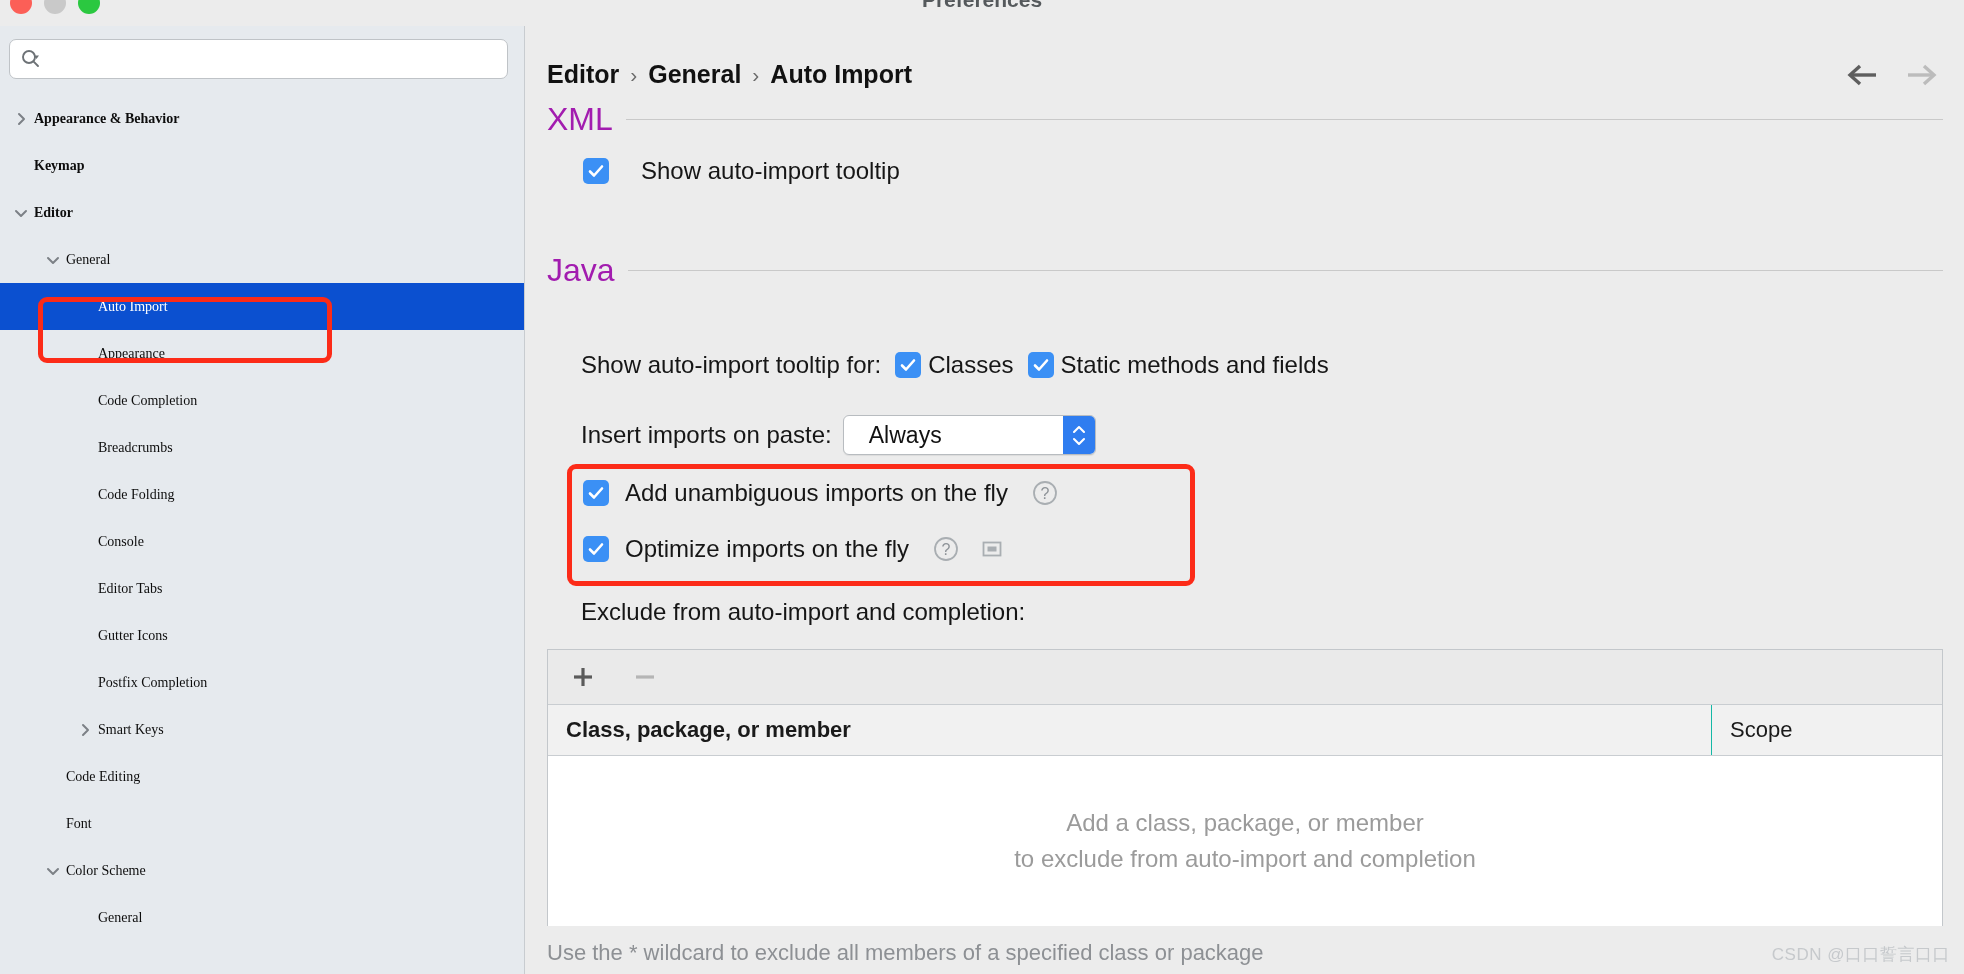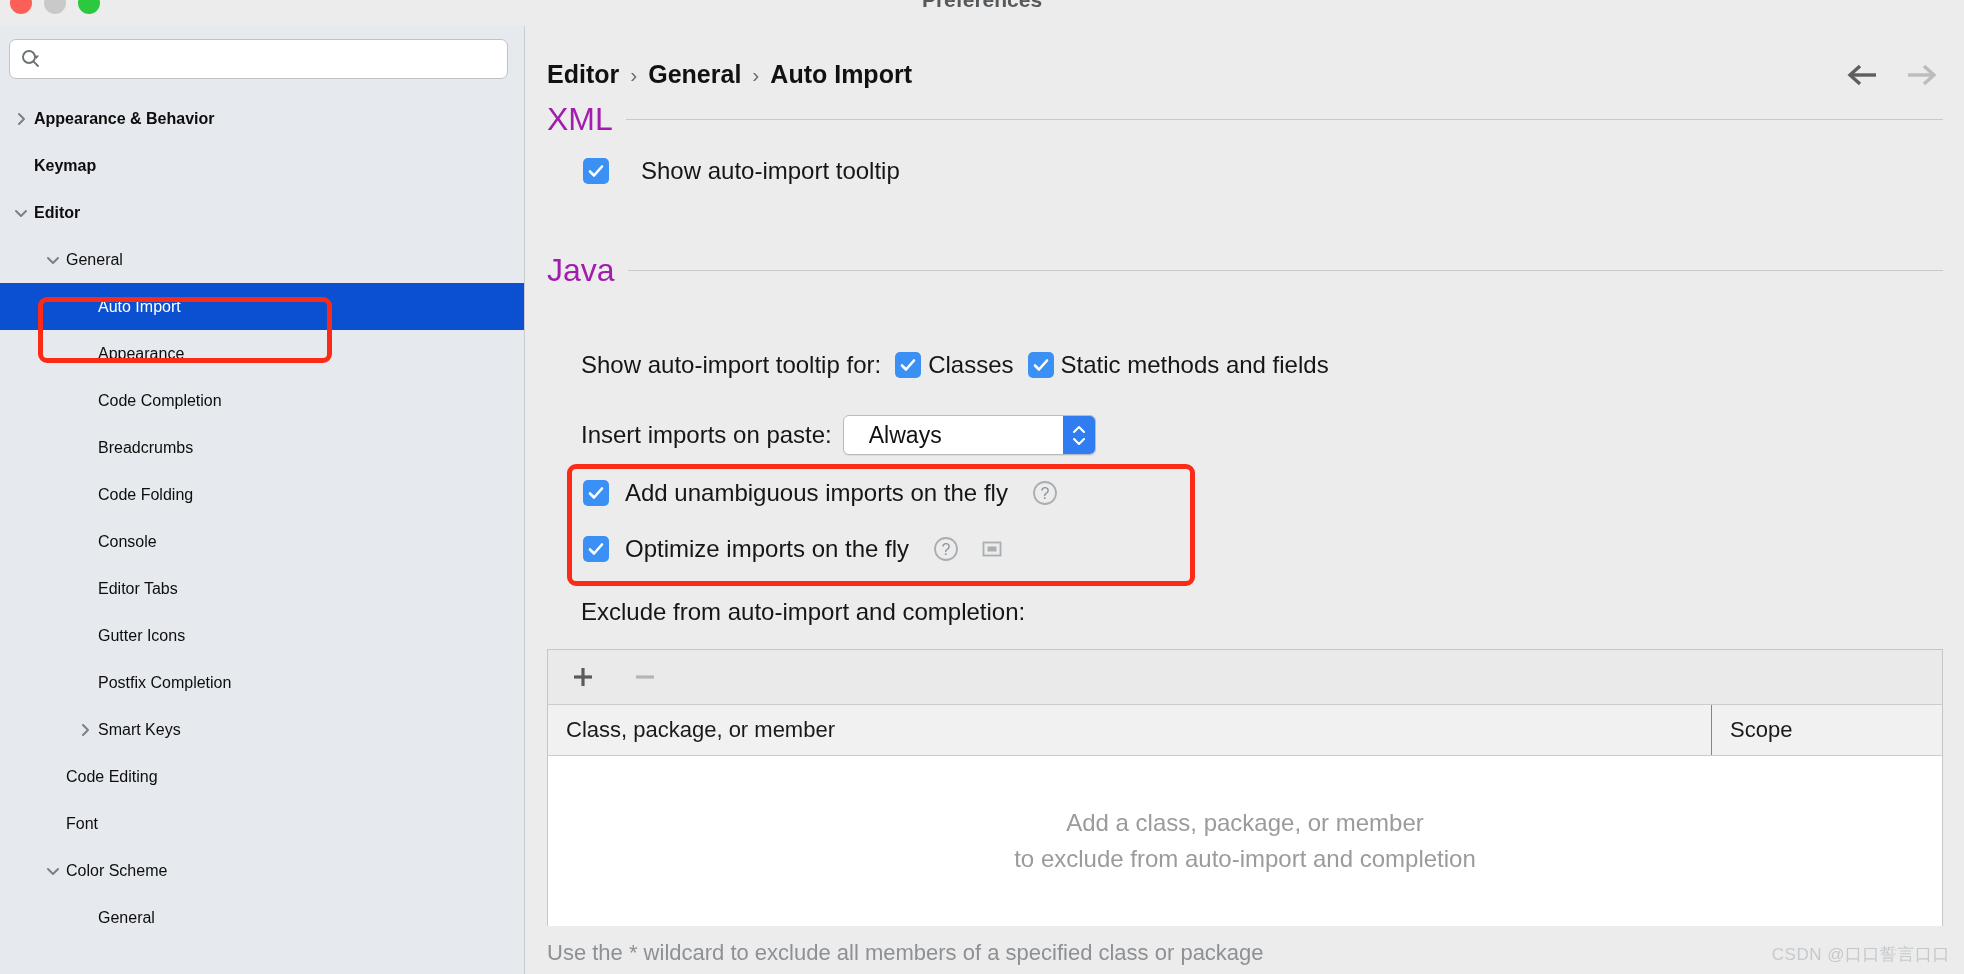--- a/index.html
+++ b/index.html
@@ -50,21 +50,21 @@
 
   .tree { margin-top: 16px; }
   .tree-row {
     position: relative; display: flex; align-items: center;
     height: 47px; padding-left: 0; white-space: nowrap;
   }
   .tree-row .twisty {
     width: 26px; height: 26px; flex: none; display: flex;
     align-items: center; justify-content: center;
   }
-  .tree-row .label { font-size: 16px; color: #0d0d0d; }
+  .tree-row .label { font-size: 14px; color: #0d0d0d; font-family: Liberation Serif, serif; }
   .tree-row.l0 { padding-left: 8px; }
   .tree-row.l1 { padding-left: 40px; }
   .tree-row.l2 { padding-left: 72px; }
   .tree-row.bold .label { font-weight: bold; }
   .tree-row.no-twisty .twisty { visibility: hidden; }
   .tree-row.selected { background: #0b50d0; }
   .tree-row.selected .label { color: #ffffff; }
 
   
   .main {
@@ -131,21 +131,21 @@
   }
   .tb-btn { width: 26px; height: 26px; display: flex; align-items: center; justify-content: center; }
   .table-header {
     height: 50px; background: #f1f1f1; border-bottom: 1px solid #c9cdd1;
     display: flex; align-items: center;
   }
   .th {
     font-size: 22px; color: #1a1a1a; padding-left: 18px;
     display: flex; align-items: center; height: 100%;
   }
-  .th.col-class { flex: 1; }
+  .th.col-class { flex: 1; font-weight: bold; }
   .th.col-scope { width: 212px; border-left: 1px solid #14b8a6; }
   .table-body {
     height: 170px; background: #ffffff; display: flex; flex-direction: column;
     align-items: center; justify-content: center; gap: 8px;
   }
   .empty-line { font-size: 24px; color: #9b9b9b; }
 
   .footnote {
     position: absolute; left: 22px; top: 913px; width: 880px;
     font-size: 22px; color: #8d9094; line-height: 1.25;

